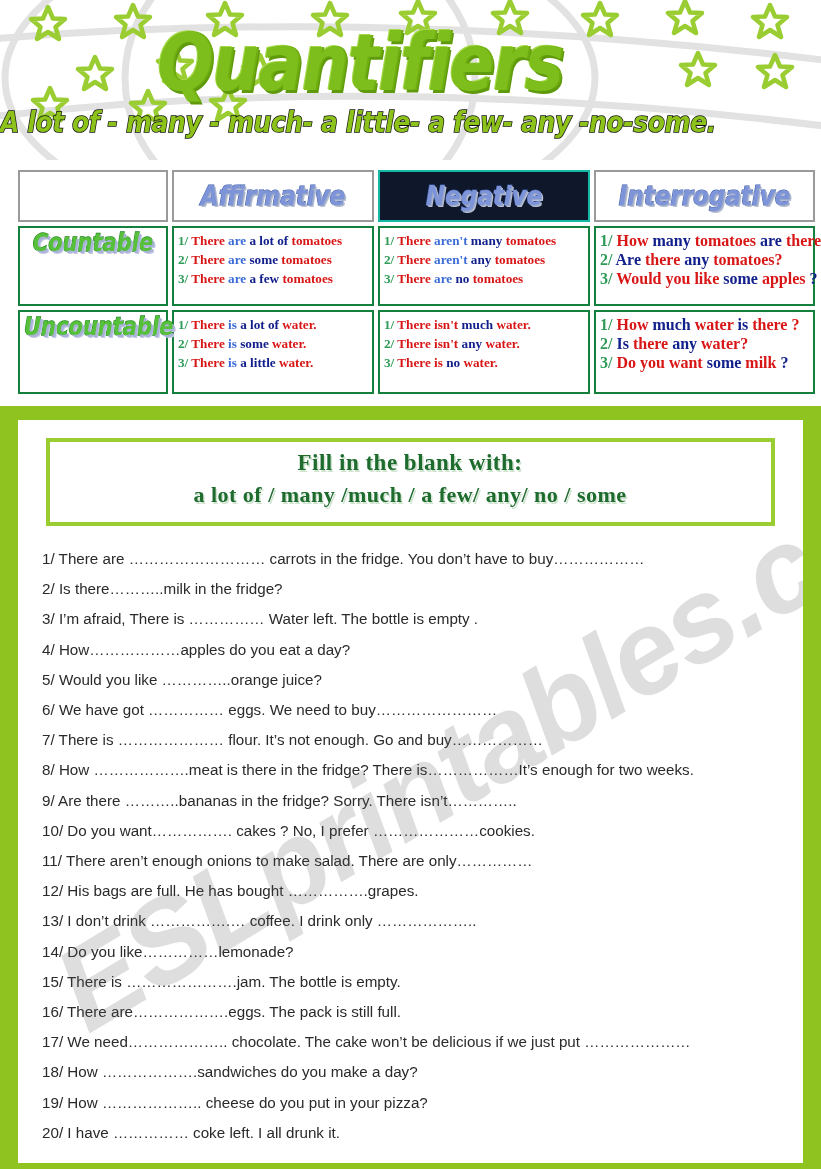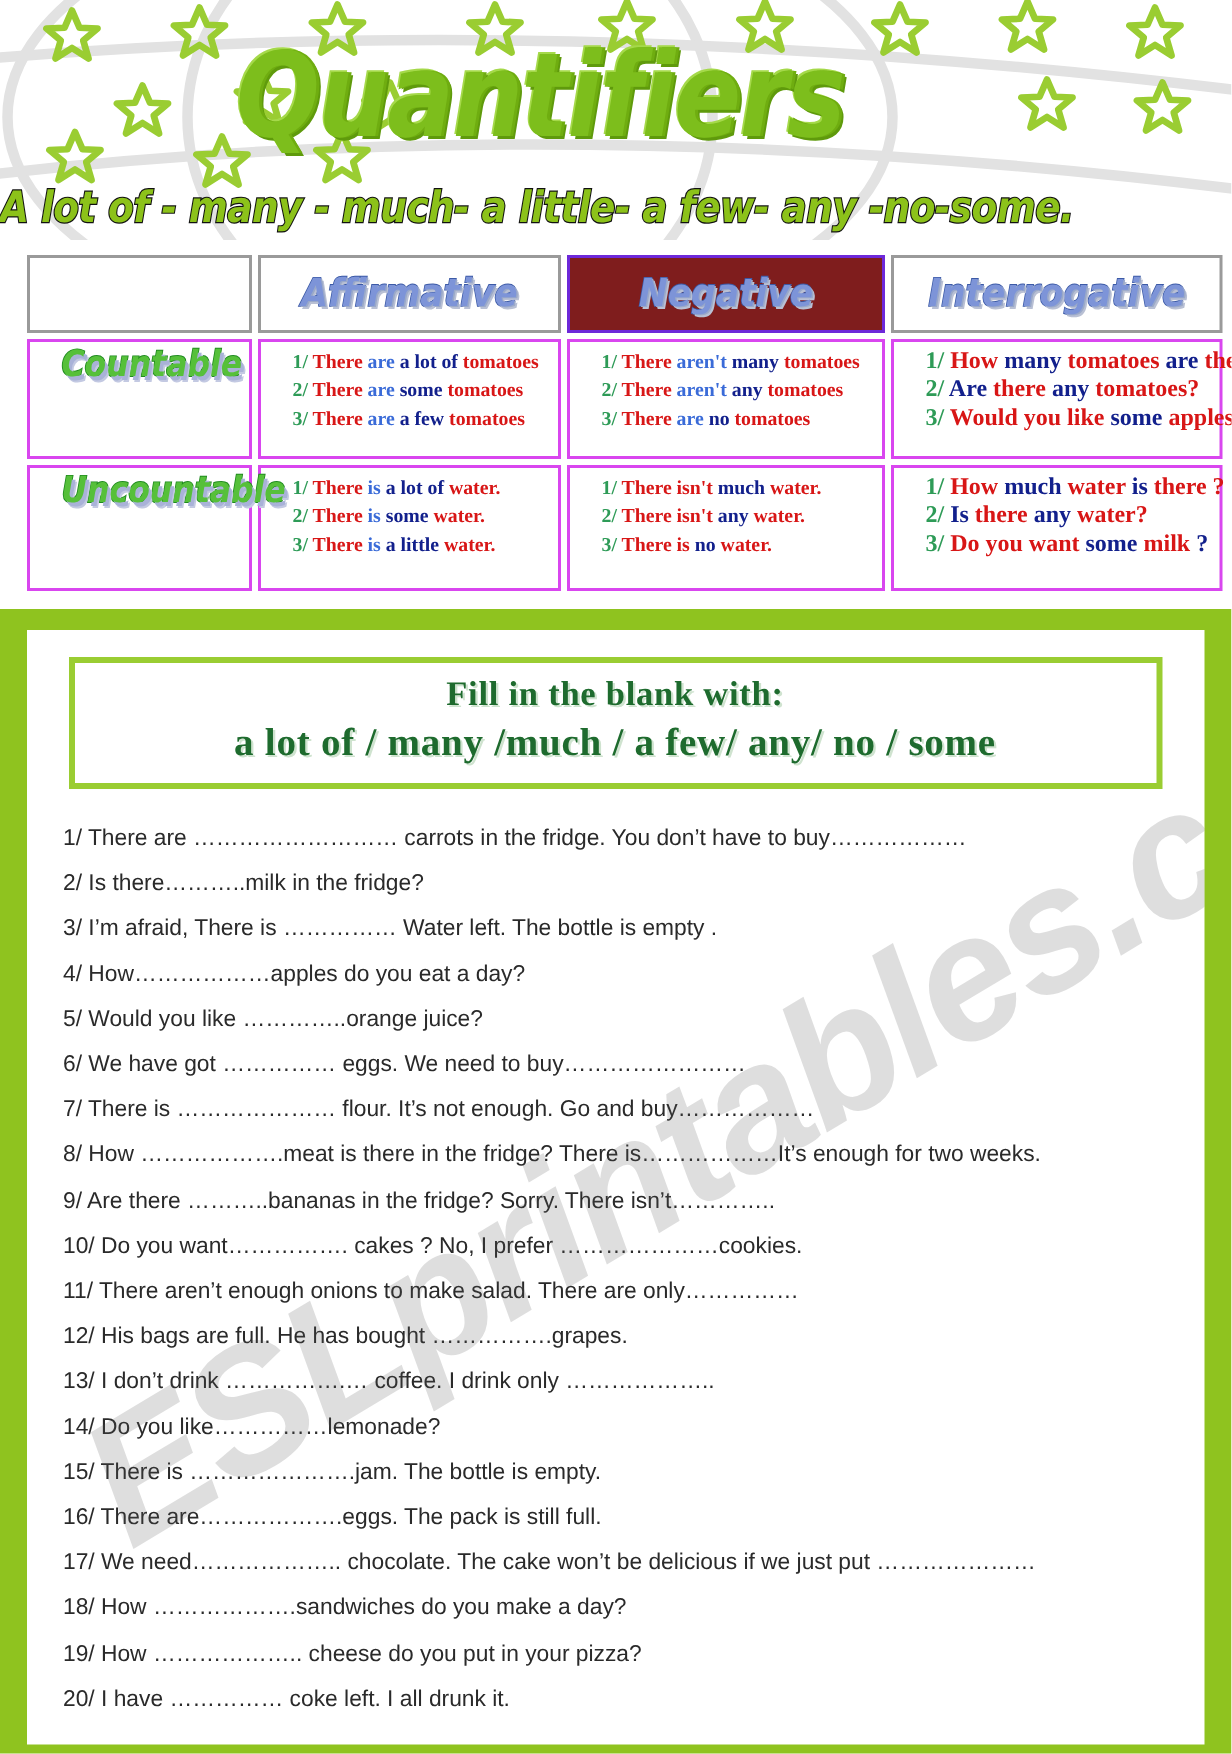--- a/index.html
+++ b/index.html
@@ -57,21 +57,21 @@
        2px 0 0 #6FAD10,
        3px 2px 0 #5F9A0C,
       -1px -1px 0 #A5D94A;
     transform: scaleY(1.18);
     transform-origin: center top;
     display: inline-block;
   }
 
   .subtitle-wrap {
     position: absolute;
-    top: 124px;
+    top: 108px;
     left: 0;
     width: 658px;
     text-align: center;
     z-index: 6;
   }
 
   .subtitle {
     font-family: "DejaVu Sans", sans-serif;
     font-size: 25px;
     font-weight: bold;
@@ -94,24 +94,24 @@
   }
 
   .gtable {
     width: 100%;
     border-collapse: separate;
     border-spacing: 4px;
     table-layout: fixed;
   }
 
   .gtable td {
-    border: 2px solid #d946ef;
+    border: 2px solid #15803d;
     background: #ffffff;
     vertical-align: top;
-    padding: 3px 21px;
+    padding: 3px 4px;
   }
 
   .col-label  { width: 150px; }
   .col-aff    { width: 202px; }
   .col-neg    { width: 212px; }
   .col-int    { width: 221px; }
 
   .hdr-cell { height: 52px; text-align: center; vertical-align: middle; }
   .row-cell { height: 80px; }
   .row-cell-tall { height: 84px; }
@@ -191,21 +191,21 @@
 
   .instr-line {
     font-family: "Liberation Serif", serif;
     font-weight: bold;
     color: #1E6B2E;
     letter-spacing: 0.5px;
     text-shadow: 1.5px 1.5px 0 #cfe3cf;
     white-space: nowrap;
   }
   .instr-line-1 { font-size: 23px; line-height: 30px; }
-  .instr-line-2 { font-size: 26px; line-height: 34px; }
+  .instr-line-2 { font-size: 22px; line-height: 34px; }
 
   .q-list { list-style: none; padding: 0 4px; }
 
   .q-list li {
     font-family: "Liberation Sans", sans-serif;
     font-size: 15.2px;
     color: #2a2a2a;
     line-height: 30.2px;
     white-space: nowrap;
   }
@@ -285,21 +285,21 @@
         <col class="col-aff">
         <col class="col-neg">
         <col class="col-int">
     </colgroup>
     <thead>
       <tr>
         <th class="hdr-cell" style="border:2px solid #9a9a9a;background:#fff;"></th>
         <th class="hdr-cell" style="border:2px solid #9a9a9a;background:#fff;">
           <span class="wa-blue">Affirmative</span>
         </th>
-        <th class="hdr-cell" style="border:2px solid #6d28d9;background:#7f1d1d;">
+        <th class="hdr-cell" style="border:2px solid #14b8a6;background:#0f172a;">
           <span class="wa-blue">Negative</span>
         </th>
         <th class="hdr-cell" style="border:2px solid #9a9a9a;background:#fff;">
           <span class="wa-blue">Interrogative</span>
         </th>
       </tr>
     </thead>
     <tbody>
       <tr>
         <td class="row-cell label-cell">

